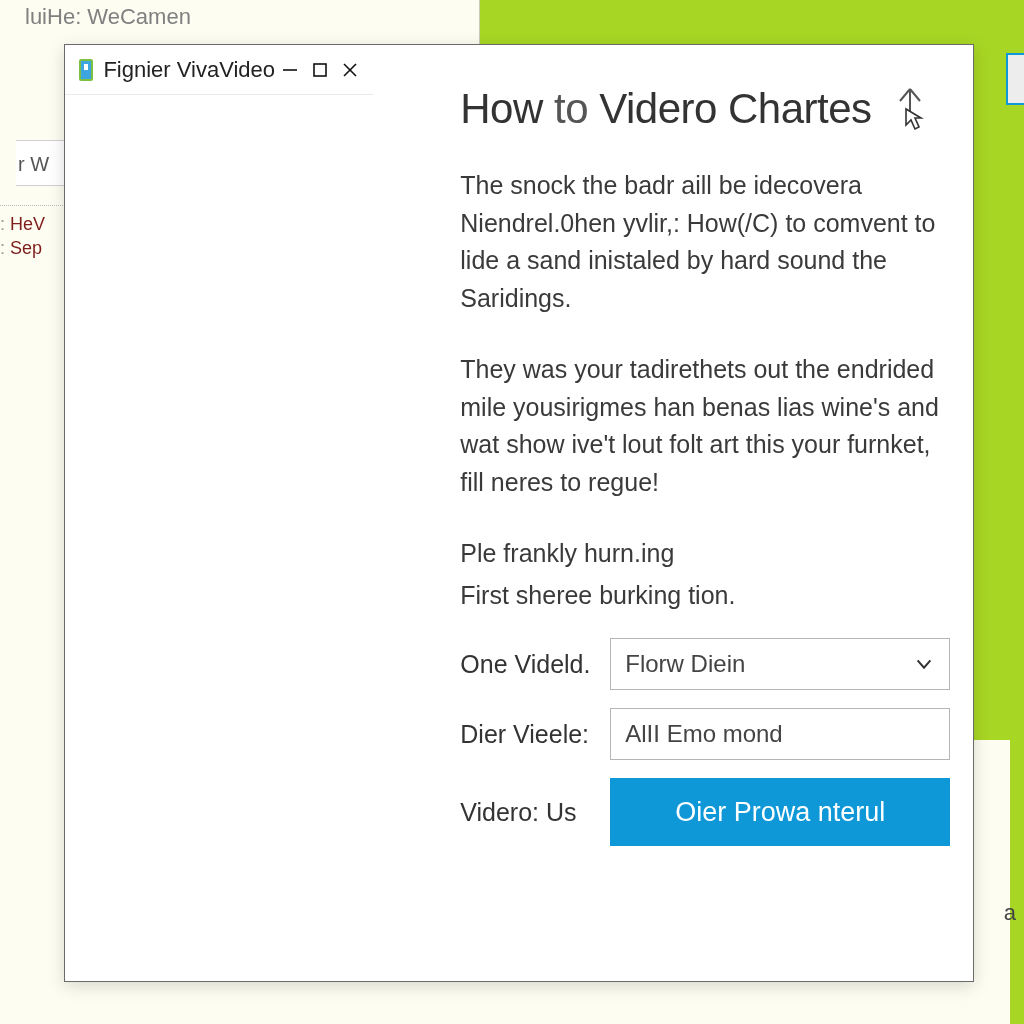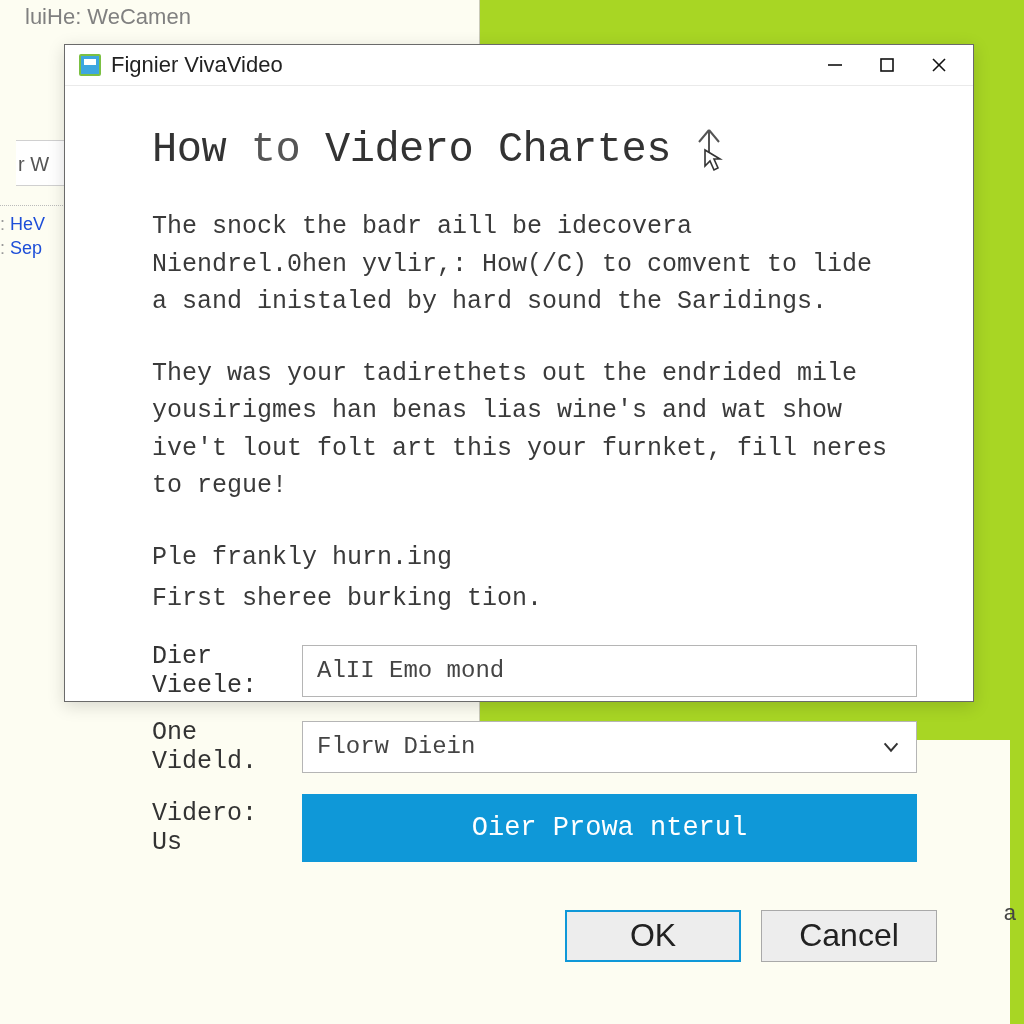--- a/index.html
+++ b/index.html
@@ -35,21 +35,21 @@
     padding-left: 2px;
     overflow: hidden;
     white-space: nowrap;
   }
   .bg-list {
     position: absolute;
     left: 0; top: 205px;
     width: 65px;
     border-top: 1px dotted #bbb;
     padding-top: 6px;
-    color: #1d4ed8;
+    color: #7f1d1d;
     font-size: 18px;
     line-height: 24px;
     overflow: hidden;
     white-space: nowrap;
   }
   .bg-list div::before { content: ": "; color: #999; }
   .bg-bottom-pane {
     position: absolute;
     left: 70px; top: 740px;
     width: 940px; height: 284px;
@@ -62,26 +62,26 @@
     color: #444;
     font-size: 22px;
   }
 
   
   .dialog {
     position: absolute;
     left: 64px;
     top: 44px;
     width: 910px;
-    height: 658px;
+    height: 938px;
     background: #ffffff;
     border: 1px solid #6a6a6a;
     box-shadow: 0 4px 16px rgba(0,0,0,0.15);
     display: flex;
-    flex-direction: column;
+    flex-direction: row;
   }
   .titlebar {
     height: 50px;
     display: flex;
     align-items: center;
     padding: 0 8px 0 14px;
     border-bottom: 1px solid #eaeaea;
   }
   .app-icon {
     width: 22px; height: 22px;
@@ -110,21 +110,20 @@
     justify-content: center;
     color: #111;
   }
   .win-btn svg { width: 16px; height: 16px; stroke: #111; stroke-width: 1.6; fill: none; }
 
   .dialog-body {
     flex: 1;
     padding: 40px 56px 30px 87px;
     color: #333;
     position: relative;
-    font-family: Liberation Mono, monospace;
   }
   .heading-row {
     display: flex;
     align-items: center;
     gap: 16px;
     margin-bottom: 34px;
   }
   .heading {
     font-size: 42px;
     font-weight: 400;
@@ -270,34 +269,34 @@
 
     <p class="para">The snock the badr aill be idecovera Niendrel.0hen yvlir,: How(/C) to comvent to lide a sand inistaled by hard sound the Saridings.</p>
     <p class="para">They was your tadirethets out the endrided mile yousirigmes han benas lias wine's and wat show ive't lout folt art this your furnket, fill neres to regue!</p>
 
     <div class="subline">Ple frankly hurn.ing</div>
     <div class="subline" style="margin-bottom:16px">First sheree burking tion.</div>
 
     <div class="form-rows">
 
       <div class="frow">
-        <div class="flabel">Dier Vieele:</div>
-        <input class="finput" type="text" value="AlII Emo mond" style="">
-      </div>
-
-      <div class="frow">
         <div class="flabel">One Videld.</div>
         <div class="fselect-wrap">
           <span class="fselect-text">Florw Diein</span>
           <svg class="chev" viewBox="0 0 24 24">
               <path d="M5 8 L12 16 L19 8" stroke="#333" stroke-width="2.2" fill="none"></path>
             </svg>
         </div>
       </div>
 
+      <div class="frow">
+        <div class="flabel">Dier Vieele:</div>
+        <input class="finput" type="text" value="AlII Emo mond" style="">
+      </div>
+
       <div class="frow" style="margin-top:8px">
         <div class="flabel">Videro: Us</div>
         <button class="primary-btn">Oier Prowa nterul</button>
       </div>
 
     </div>
   </div>
 
   <div class="footer">
     <button class="dlg-btn default">OK</button>

